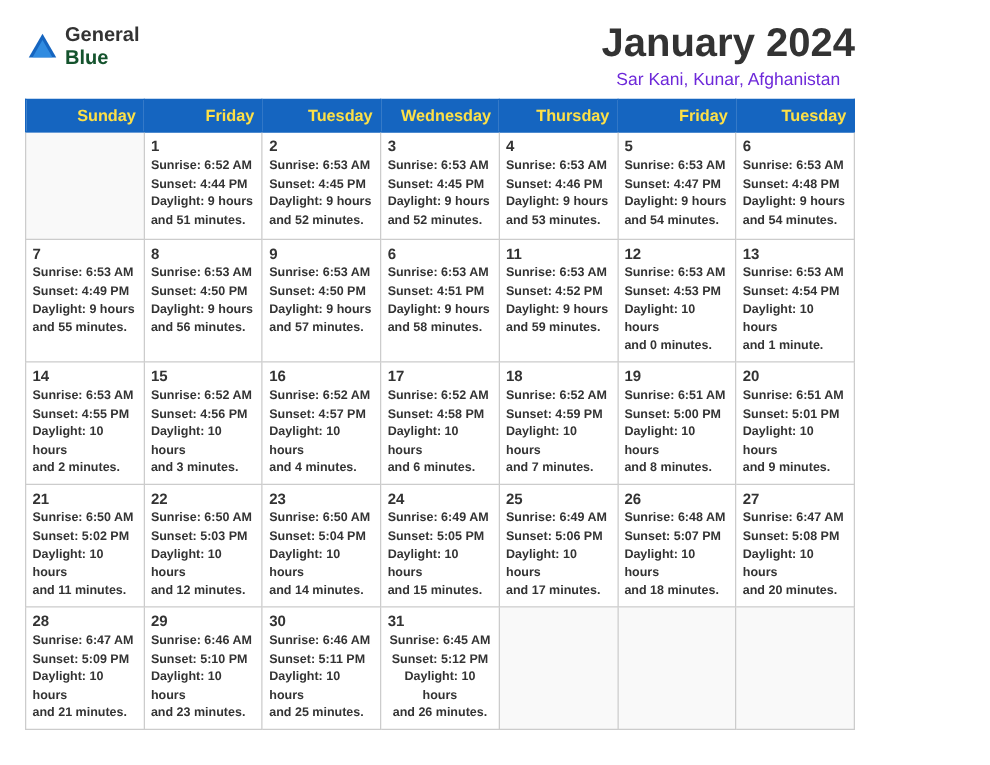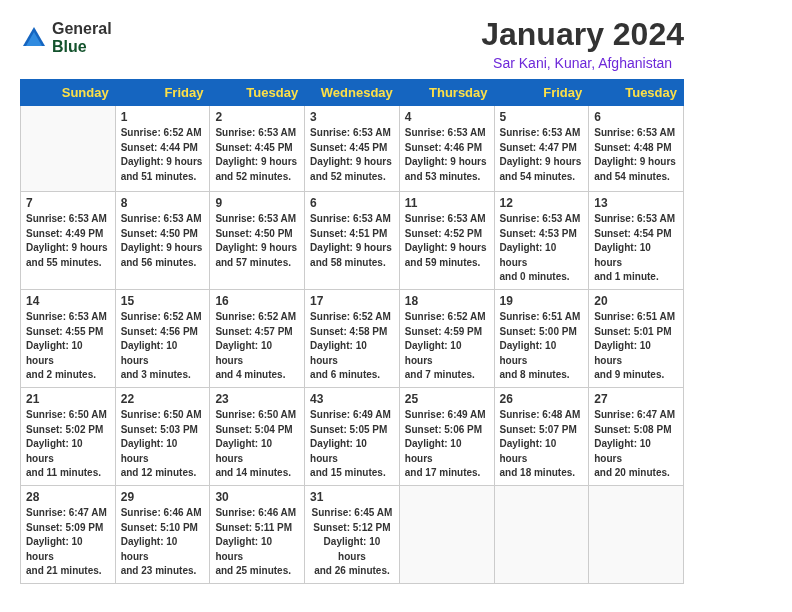--- a/index.html
+++ b/index.html
@@ -296,21 +296,21 @@
 and 12 minutes.</div>
           </td>
           <td>
             <div class="day-num">23</div>
             <div class="day-info" style="white-space: pre-line;">Sunrise: 6:50 AM
 Sunset: 5:04 PM
 Daylight: 10 hours
 and 14 minutes.</div>
           </td>
           <td>
-            <div class="day-num">43</div>
+            <div class="day-num">24</div>
             <div class="day-info" style="white-space: pre-line;">Sunrise: 6:49 AM
 Sunset: 5:05 PM
 Daylight: 10 hours
 and 15 minutes.</div>
           </td>
           <td>
             <div class="day-num">25</div>
             <div class="day-info" style="white-space: pre-line;">Sunrise: 6:49 AM
 Sunset: 5:06 PM
 Daylight: 10 hours

